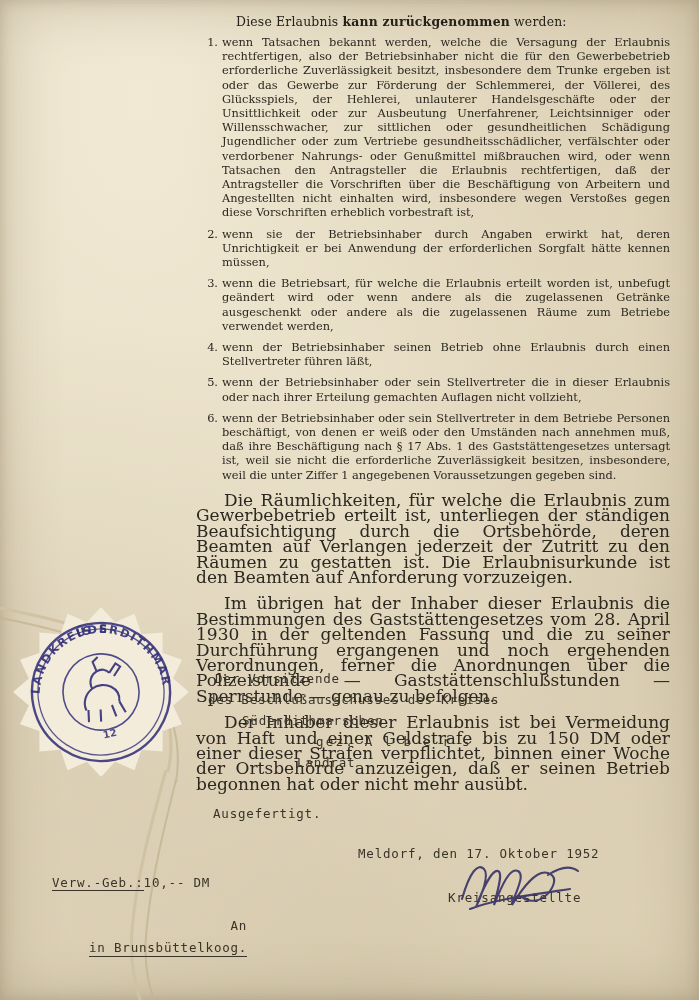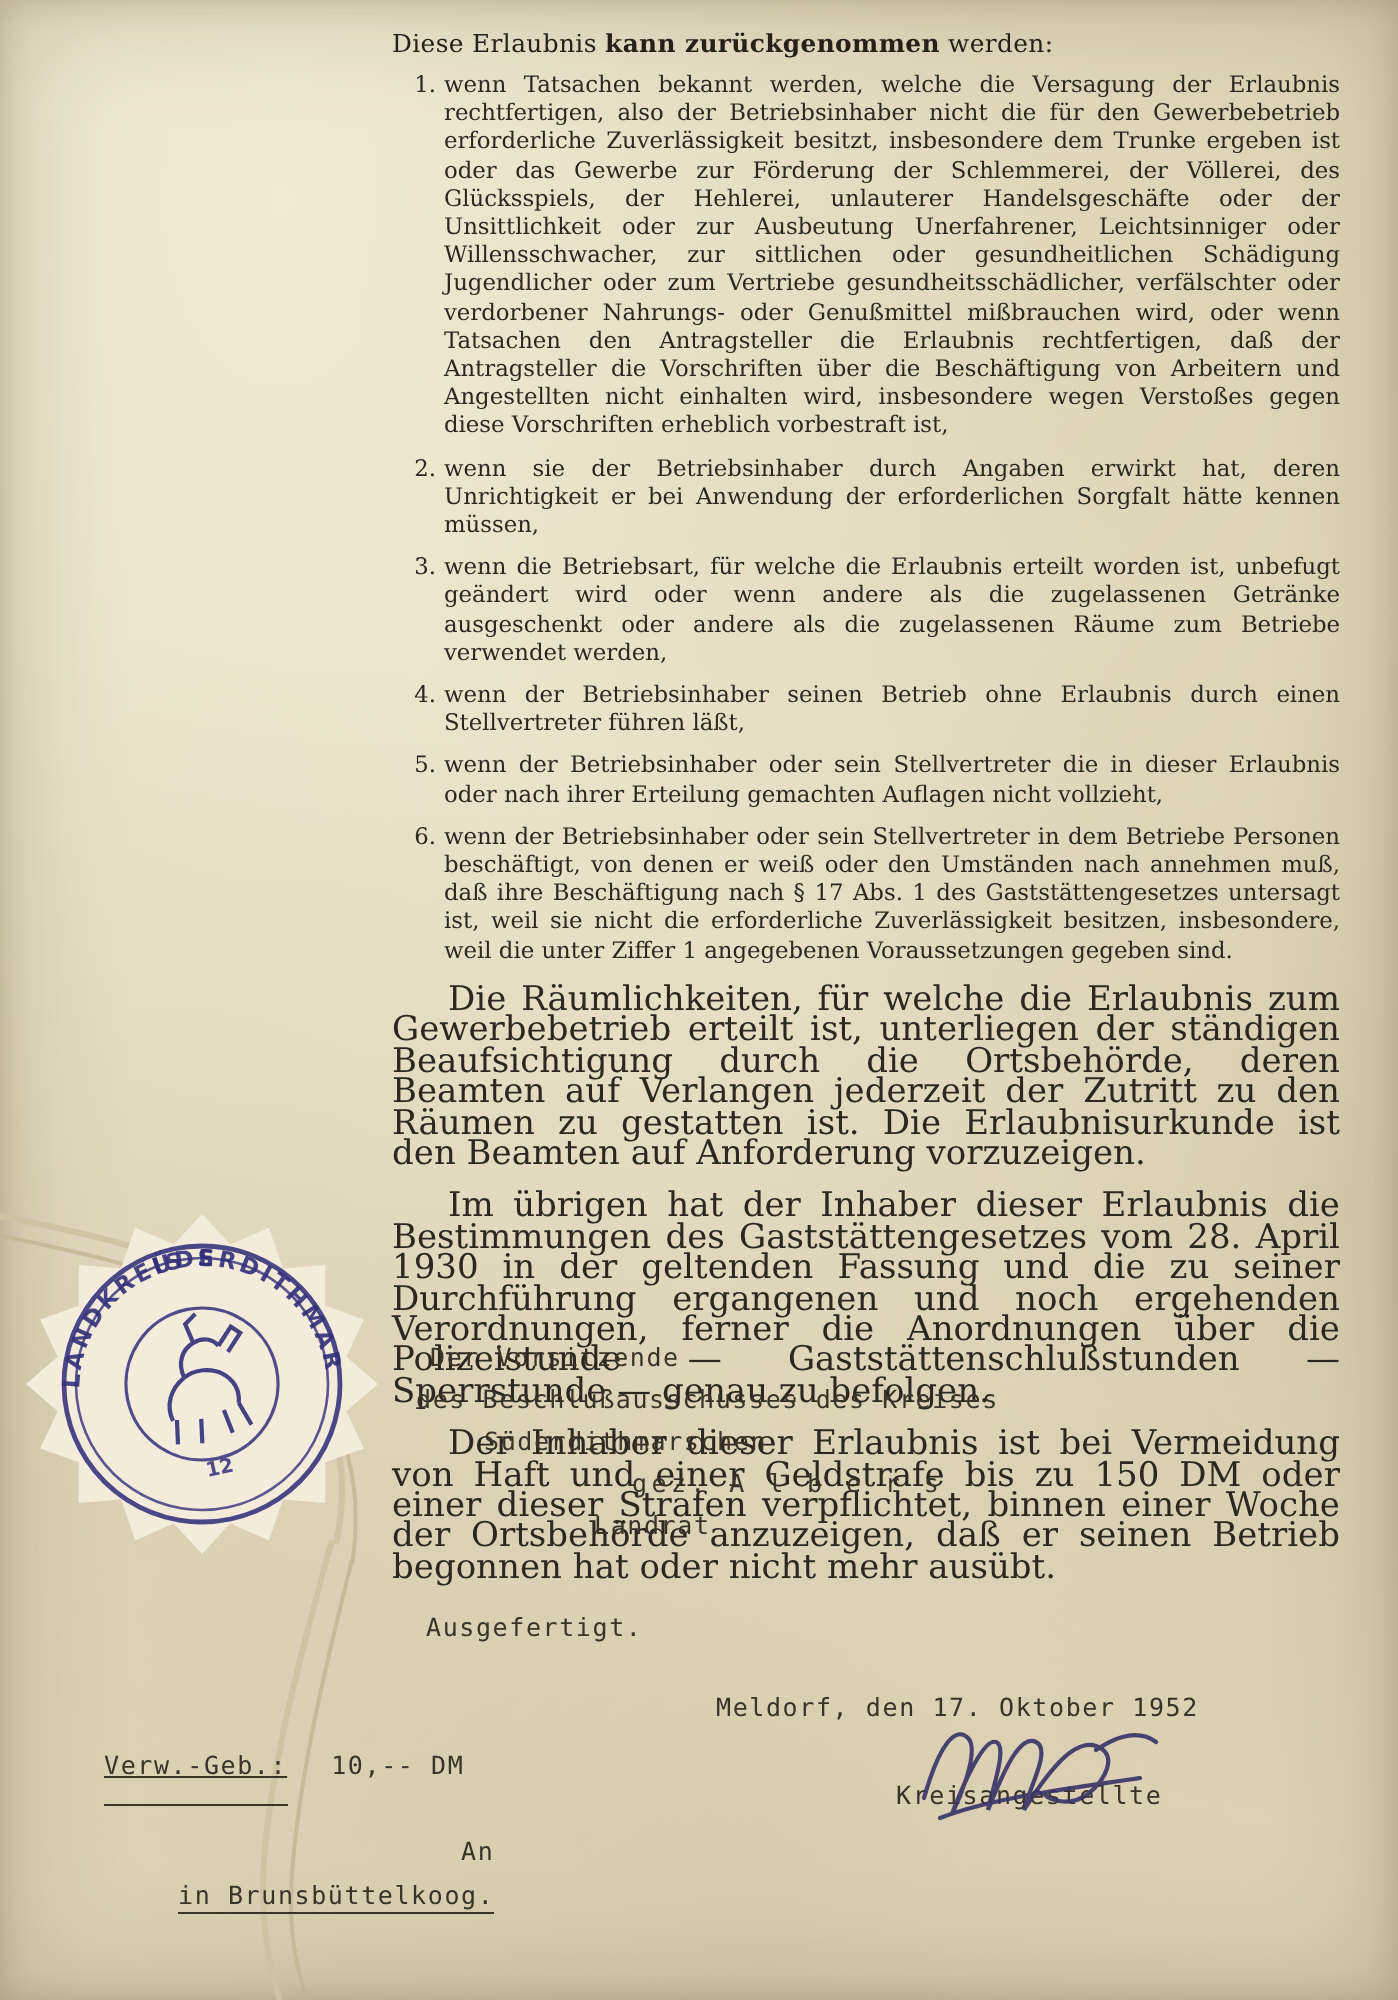--- a/index.html
+++ b/index.html
@@ -47,20 +47,21 @@
     top: 14px;
     width: 474px;
     z-index: 4;
   }
 
   .headline {
     font-size: 12.4px;
     letter-spacing: 0.2px;
     margin-bottom: 6px;
     color: #252119;
+    margin-left: 40px;
   }
   .headline .b { font-weight: bold; }
 
   ol.clauses {
     list-style: none;
     margin: 0;
     padding: 0;
   }
   ol.clauses > li {
     position: relative;
@@ -104,22 +105,22 @@
   #sig-authority .l5 { margin-left: 82px; }
 
   #ausgefertigt { left: 213px; top: 806px; }
   #place-date   { left: 358px; top: 846px; }
   #kreis-role   { left: 448px; top: 890px; }
 
   #verw-geb {
     left: 52px; top: 875px;
     font-size: 12.5px;
   }
-  #verw-geb .u { border-bottom: 1px solid #3a3428; padding-bottom: 12px; text-decoration: underline; }
-  #verw-geb .amount { margin-left: 22px; }
+  #verw-geb .u { border-bottom: 1px solid #3a3428; padding-bottom: 0; }
+  #verw-geb .amount { }
 
   #addressee {
     left: 45px; top: 915px;
     line-height: 22px;
     text-align: right;
   }
   #addressee .u { border-bottom: 1px solid #3a3428; padding-bottom: 1px; margin-left: 44px; }
 
   
   #seal {

